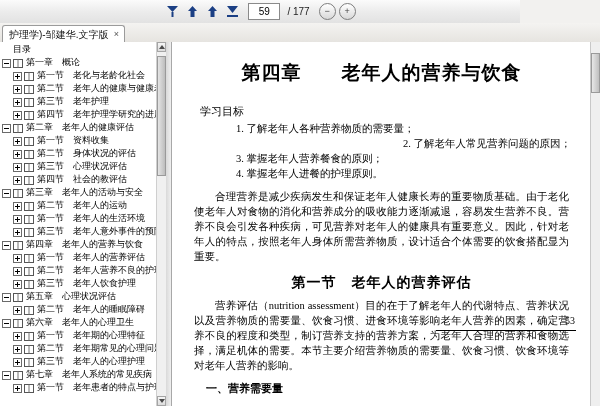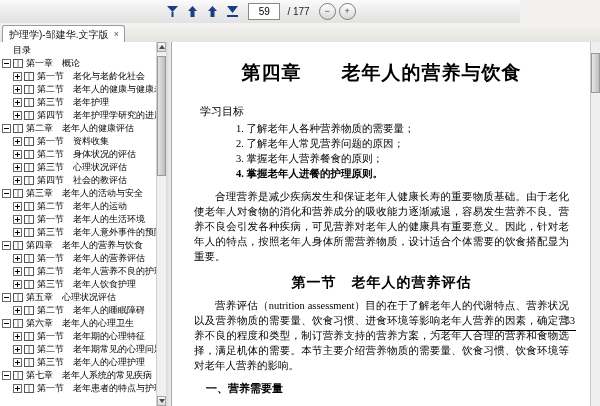--- a/index.html
+++ b/index.html
@@ -126,21 +126,21 @@
     padding: 2px 0 0 2px;
   }
   .orow {
     display: flex;
     align-items: flex-start;
     height: 13px;
     font-size: 9px;
     line-height: 13px;
     color: #000;
     white-space: nowrap;
-    font-family: Liberation Sans, sans-serif;
+    font-family: Liberation Mono, monospace;
   }
   .otoggle {
     width: 9px; height: 9px;
     margin: 2px 2px 0 0;
     border: 1px solid #6a6a6a;
     background: #fff;
     position: relative;
     flex: 0 0 auto;
     box-sizing: border-box;
   }
@@ -587,23 +587,23 @@
 
   <div class="docarea">
     <div class="page">
 
       <div class="chapter-title">第四章　　老年人的营养与饮食</div>
 
       <div class="sec-head">学习目标</div>
 
       <ul class="goal-list" id="goal-list">
           <li style="list-style: none;">1. 了解老年人各种营养物质的需要量；</li>
-          <li style="list-style: none;">2. 了解老年人常见营养问题的原因；</li>
+          <li style="list-style: none; text-align: right;">2. 了解老年人常见营养问题的原因；</li>
           <li style="list-style: none;">3. 掌握老年人营养餐食的原则；</li>
-          <li style="list-style: none; font-weight: bold;">4. 掌握老年人进餐的护理原则。</li>
+          <li style="list-style: none;">4. 掌握老年人进餐的护理原则。</li>
         </ul>
 
       <div class="para">合理营养是减少疾病发生和保证老年人健康长寿的重要物质基础。由于老化使老年人对食物的消化和营养成分的吸收能力逐渐减退，容易发生营养不良。营养不良会引发各种疾病，可见营养对老年人的健康具有重要意义。因此，针对老年人的特点，按照老年人身体所需营养物质，设计适合个体需要的饮食搭配显为重要。</div>
 
       <div class="section-title">第一节　老年人的营养评估</div>
 
       <div class="para">营养评估（nutrition assessment）目的在于了解老年人的代谢特点、营养状况以及营养物质的需要量、饮食习惯、进食环境等影响老年人营养的因素，确定营养不良的程度和类型，制订营养支持的营养方案，为老年人合理的营养和食物选择，满足机体的需要。本节主要介绍营养物质的需要量、饮食习惯、饮食环境等对老年人营养的影响。</div>
 
       <div class="sub-title">一、营养需要量</div>
 

